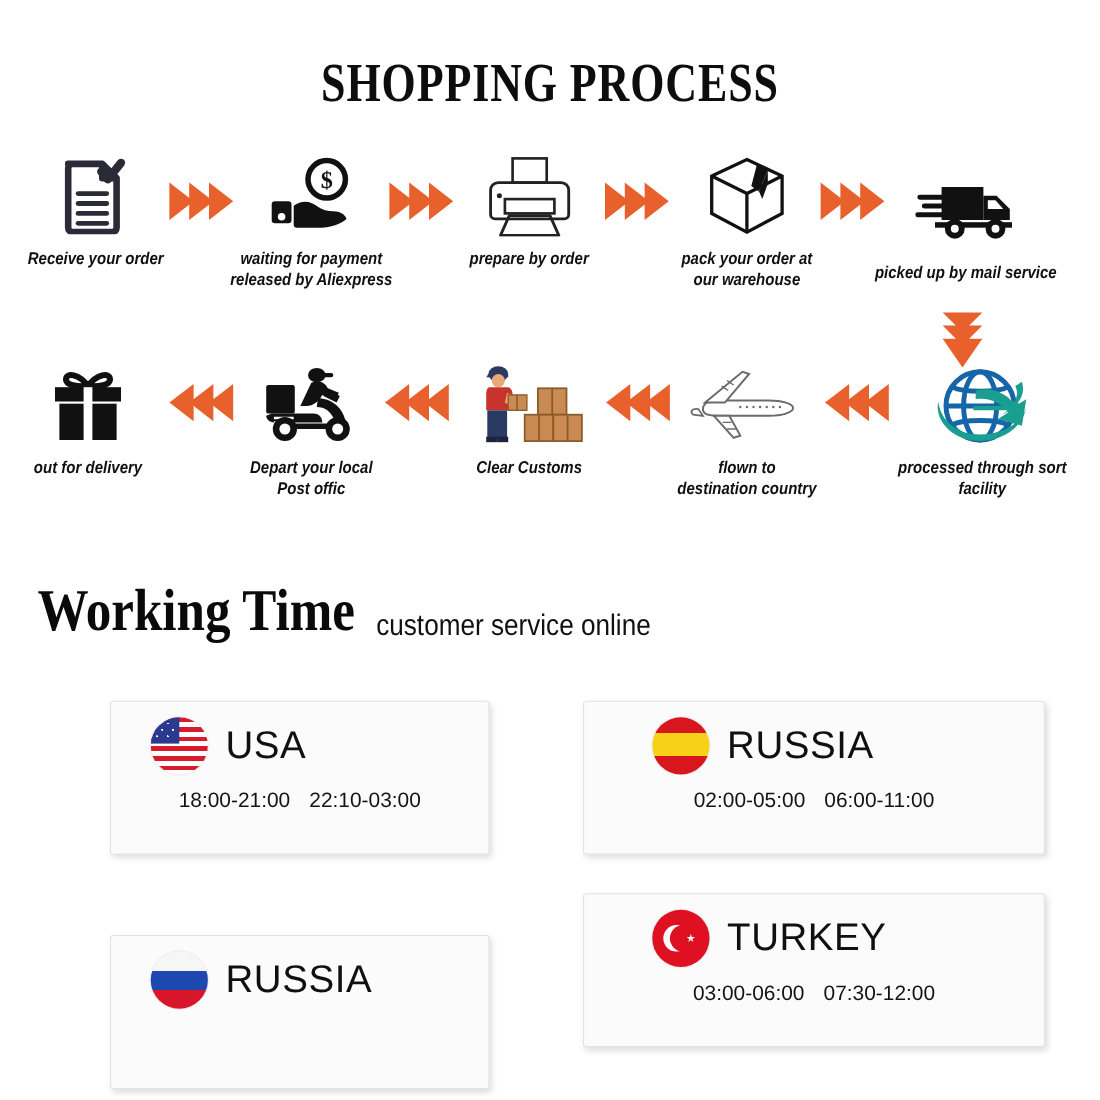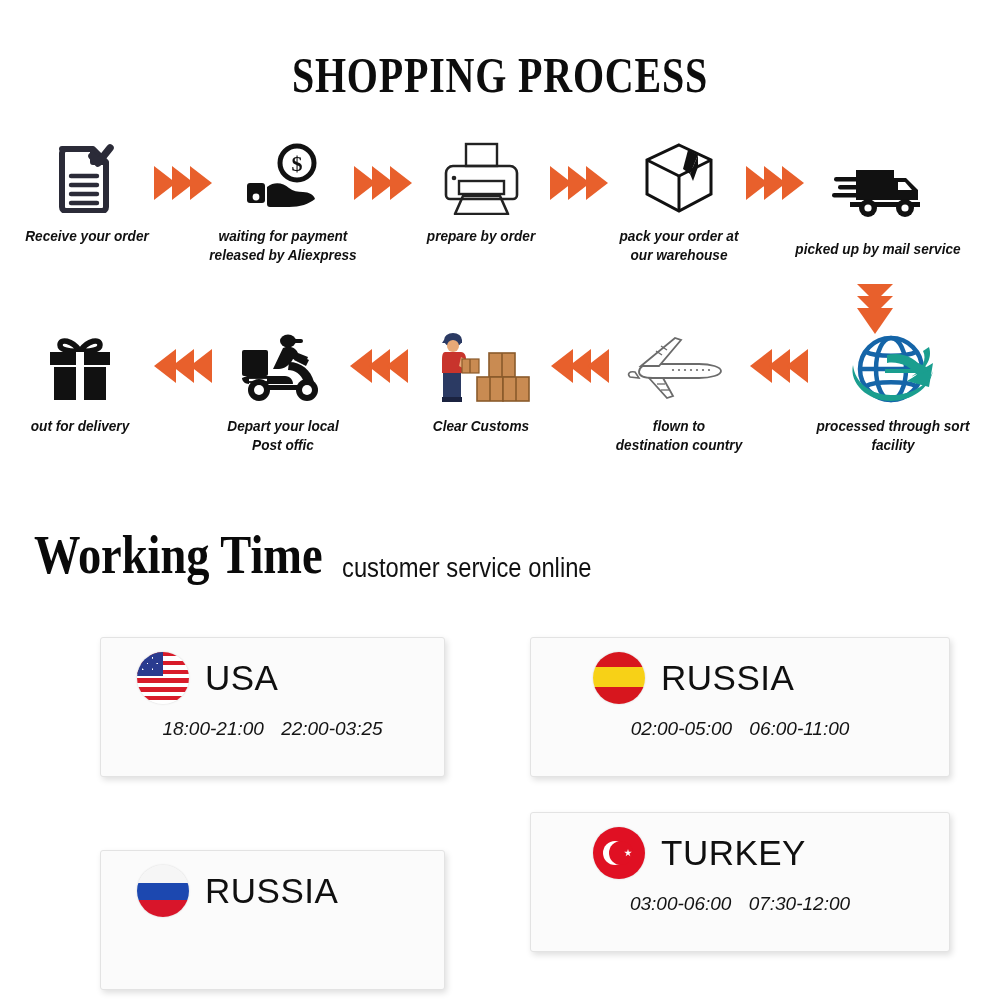--- a/index.html
+++ b/index.html
@@ -49,21 +49,21 @@
     border:1px solid #e3e3e3;border-radius:3px;
     box-shadow:2px 3px 6px rgba(0,0,0,0.13);
     box-sizing:border-box;
   }
   .card-head{display:flex;align-items:center;padding:14px 0 0 36px;}
   .flag{width:52px;height:52px;border-radius:50%;overflow:hidden;position:relative;flex:none;
         box-shadow:0 0 2px rgba(0,0,0,.18);}
   .country{font-size:35px;color:#101010;margin-left:16px;letter-spacing:0.5px;
            font-family:"Liberation Sans", sans-serif;}
   .times{text-align:center;font-size:19px;color:#141414;margin-top:14px;letter-spacing:0px;}
-  .times span{margin:0 6px;font-style:italic;}
+  .times span{margin:0 6px;}
 
   
   .flag-usa .stripes{position:absolute;inset:0;
     background:repeating-linear-gradient(#d81b2a 0 4.4px,#ffffff 4.4px 8.8px);}
   .flag-usa .canton{position:absolute;left:0;top:0;width:50%;height:46%;background:#2a3b8f;}
   .flag-usa .canton::after{content:"";position:absolute;inset:0;
     background:radial-gradient(circle at 22% 24%, #fff 0.7px, transparent 0.9px),
                radial-gradient(circle at 60% 24%, #fff 0.7px, transparent 0.9px),
                radial-gradient(circle at 40% 48%, #fff 0.7px, transparent 0.9px),
                radial-gradient(circle at 78% 48%, #fff 0.7px, transparent 0.9px),
@@ -357,21 +357,21 @@
   <div class="card" style="left:100px;top:637px;width:345px;height:140px;">
     <div class="card-head">
       <div class="flag flag-usa">
         <div class="stripes"></div>
           <div class="canton"></div>
       </div>
       <div class="country">USA</div>
     </div>
     <div class="times">
       <span>18:00-21:00</span>
-      <span>22:00-03:25</span>
+      <span>22:10-03:00</span>
     </div>
   </div>
 
   <div class="card" style="left:530px;top:637px;width:420px;height:140px;">
     <div class="card-head" style="padding-left:62px;">
       <div class="flag flag-spain"></div>
       <div class="country">RUSSIA</div>
     </div>
     <div class="times">
       <span>02:00-05:00</span>

